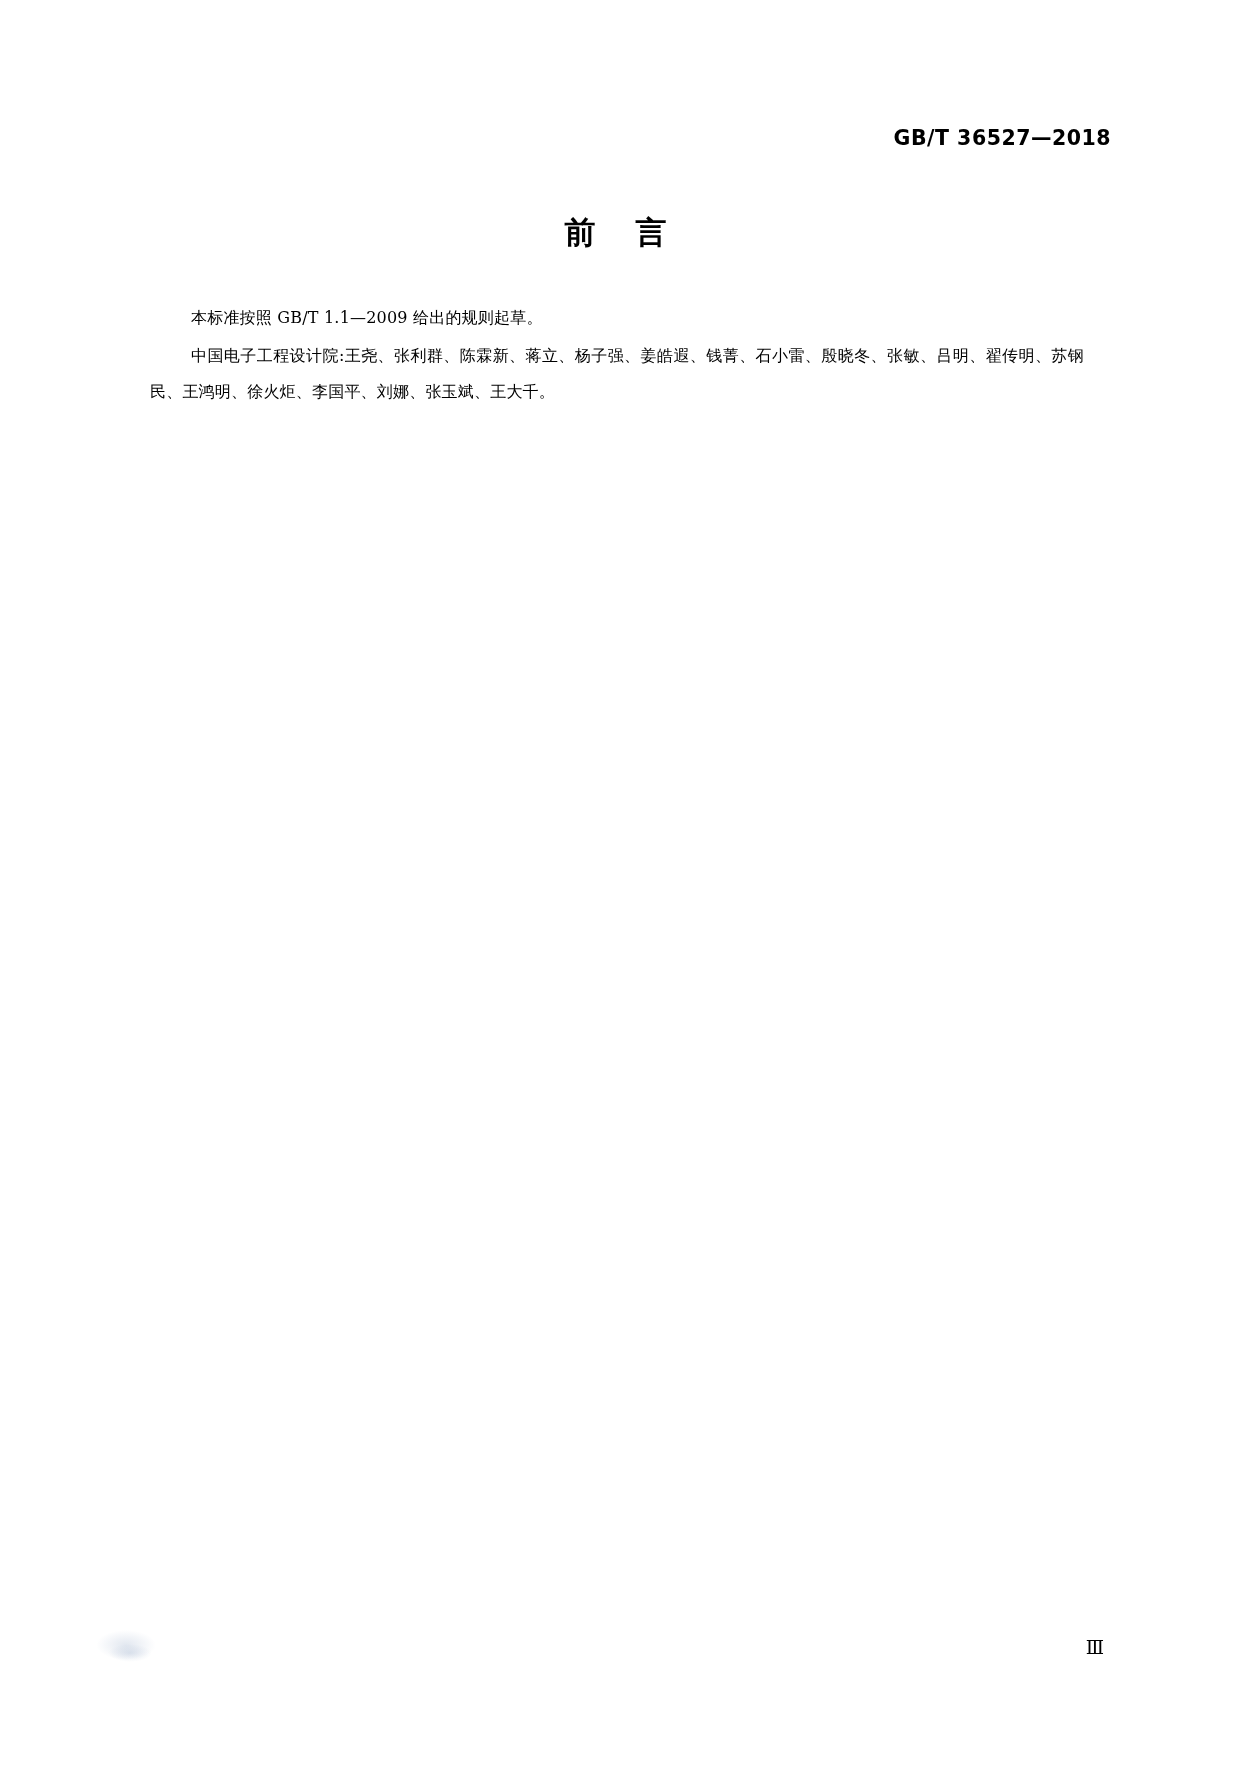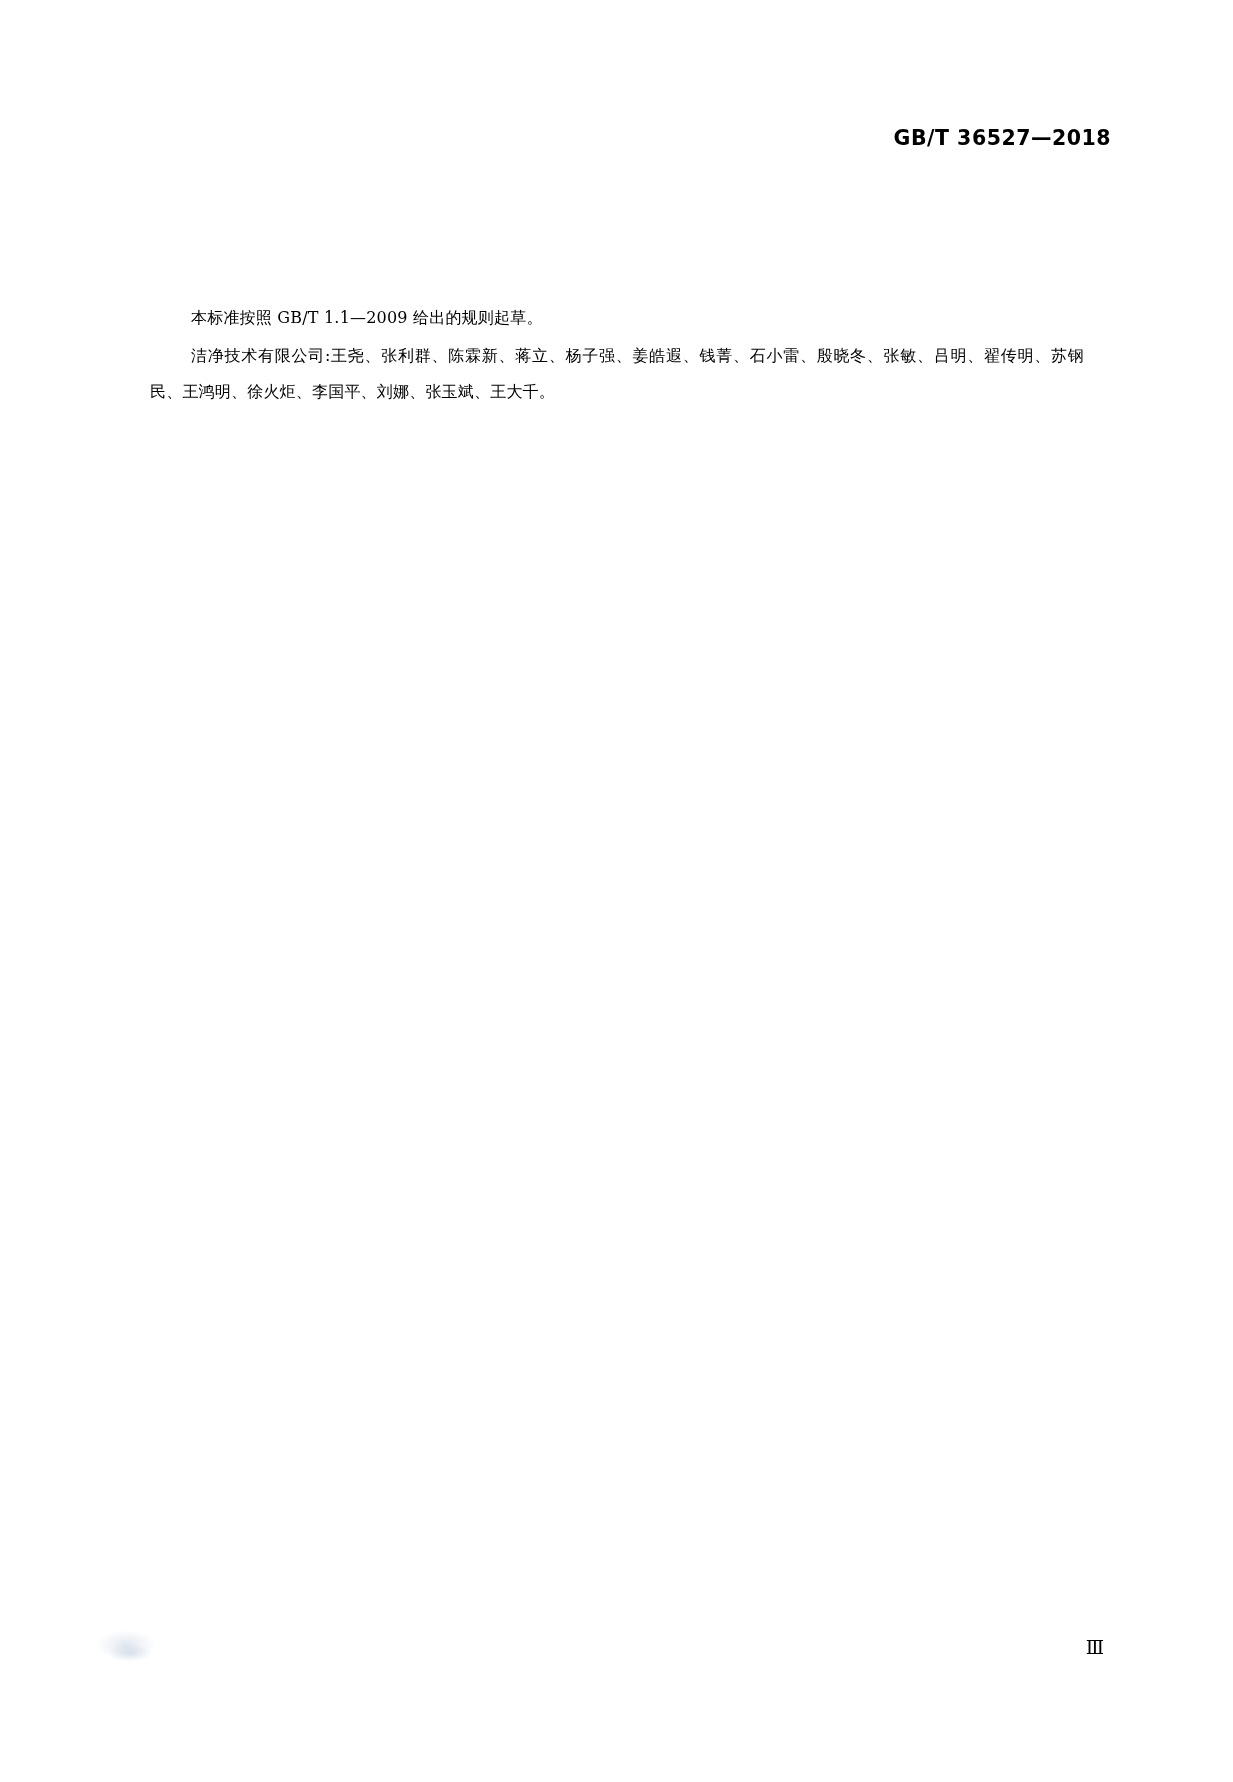--- a/index.html
+++ b/index.html
@@ -101,24 +101,27 @@
     height: 18px;
   }
 </style>
 </head>
 <body>
 
 <div class="page">
 
   <div class="std-number">GB/T 36527—2018</div>
 
+  <div class="doc-title">
+    <span>前</span><span class="gap"></span><span>言</span>
+  </div>
 
   <div class="body-block">
     <p class="para indent">本标准按照 GB/T 1.1—2009 给出的规则起草。</p>
-    <p class="para indent">洁净技术有限公司:王尧、张利群、陈霖新、蒋立、杨子强、姜皓遐、钱菁、石小雷、殷晓冬、张敏、吕明、翟传明、苏钢民、王鸿明、徐火炬、李国平、刘娜、张玉斌、王大千。</p>
+    <p class="para indent">中国电子工程设计院:王尧、张利群、陈霖新、蒋立、杨子强、姜皓遐、钱菁、石小雷、殷晓冬、张敏、吕明、翟传明、苏钢民、王鸿明、徐火炬、李国平、刘娜、张玉斌、王大千。</p>
   </div>
 
   <div class="scan-smudge"></div>
   <div class="scan-smudge b"></div>
 
   <div class="page-number">Ⅲ</div>
 
 </div>
 
 </body></html>

